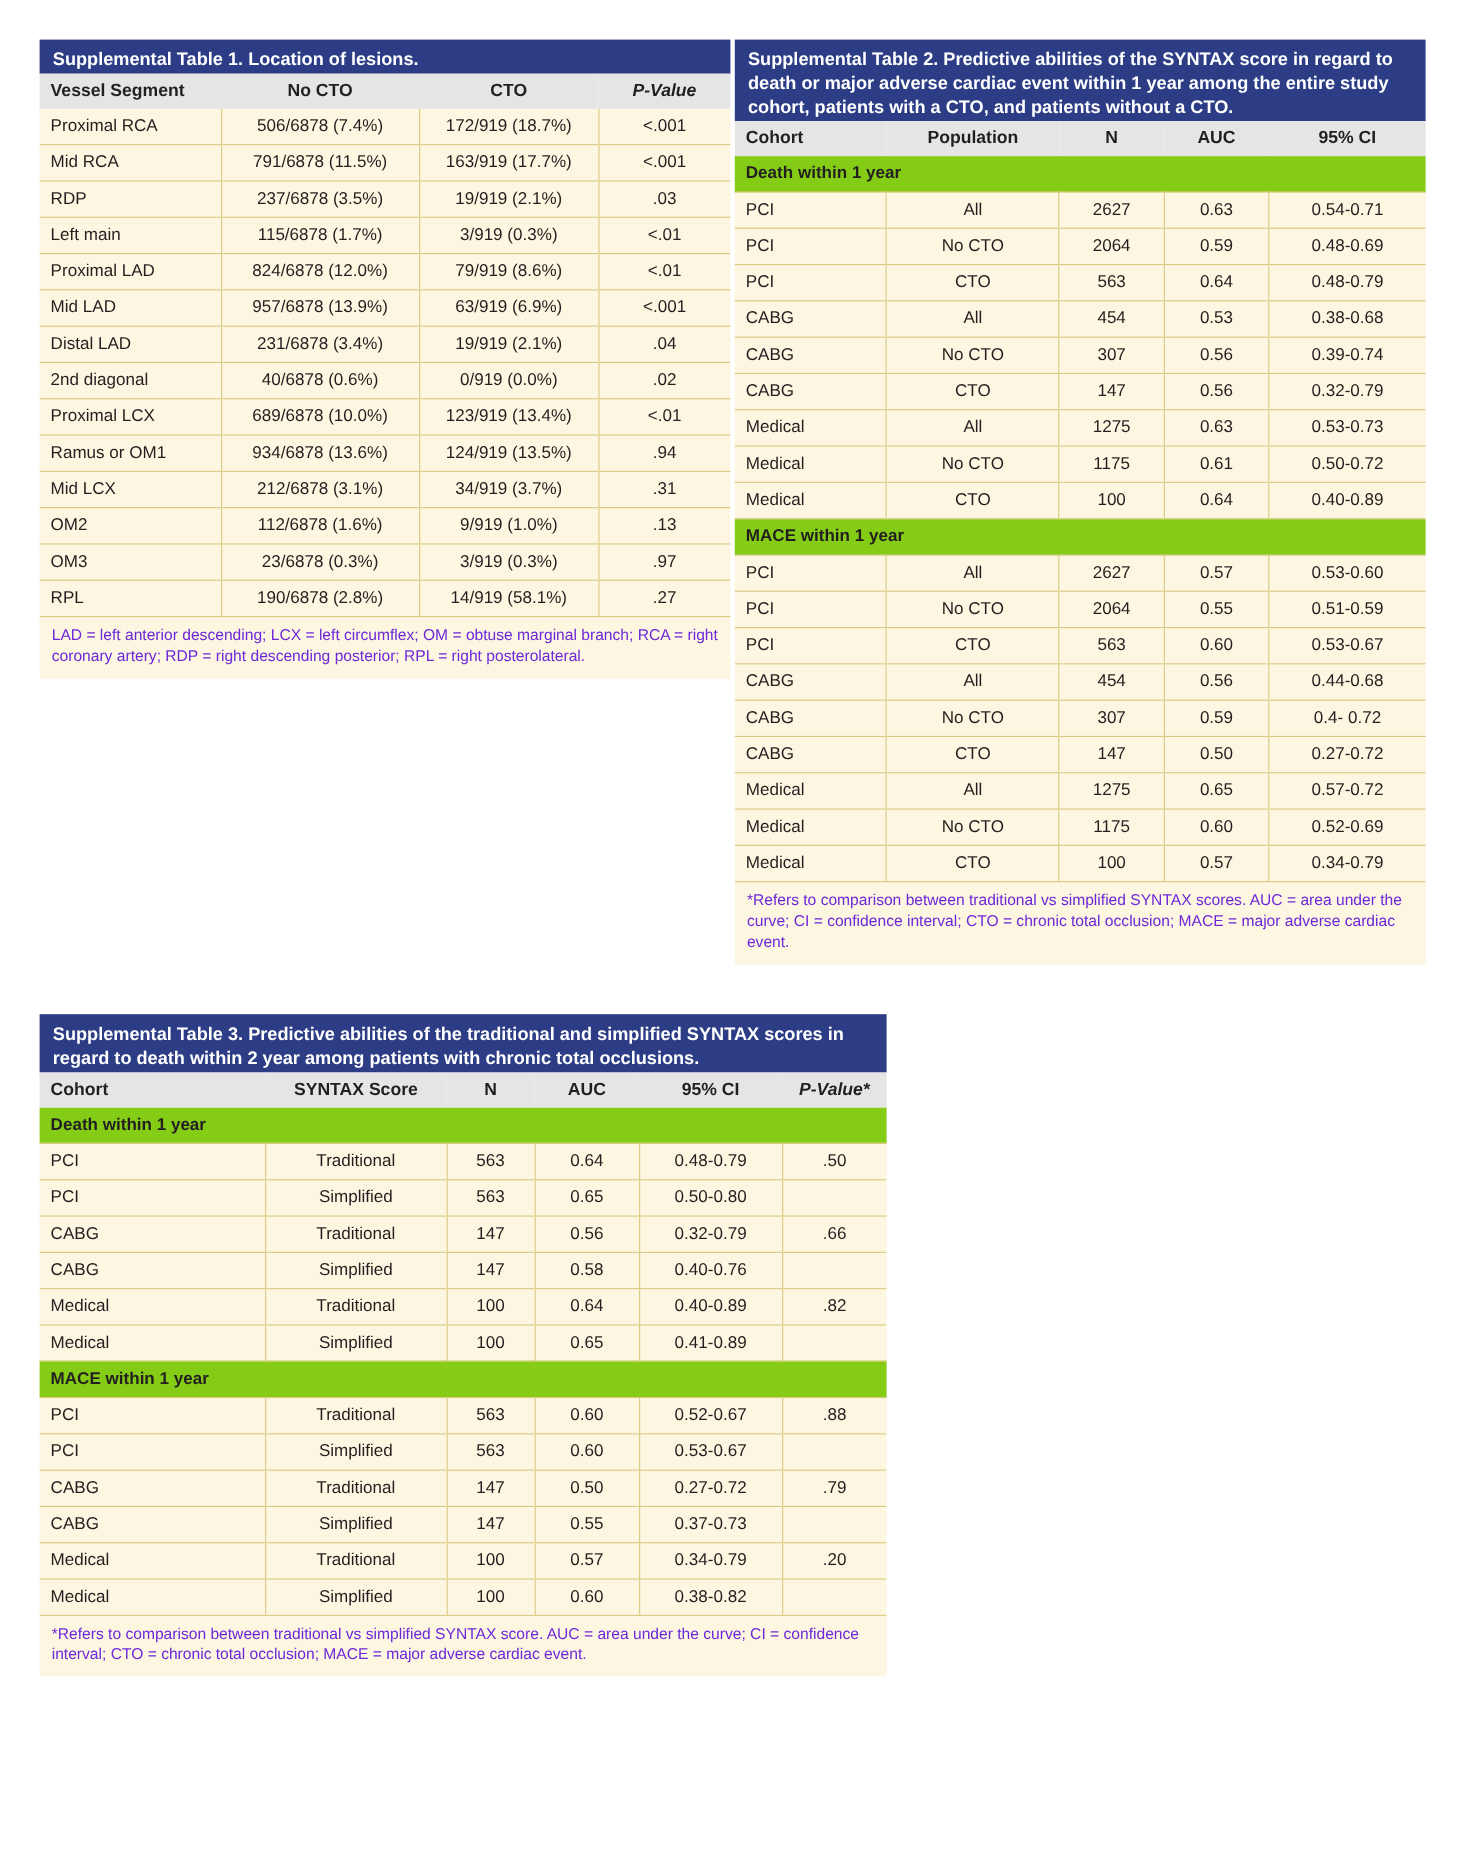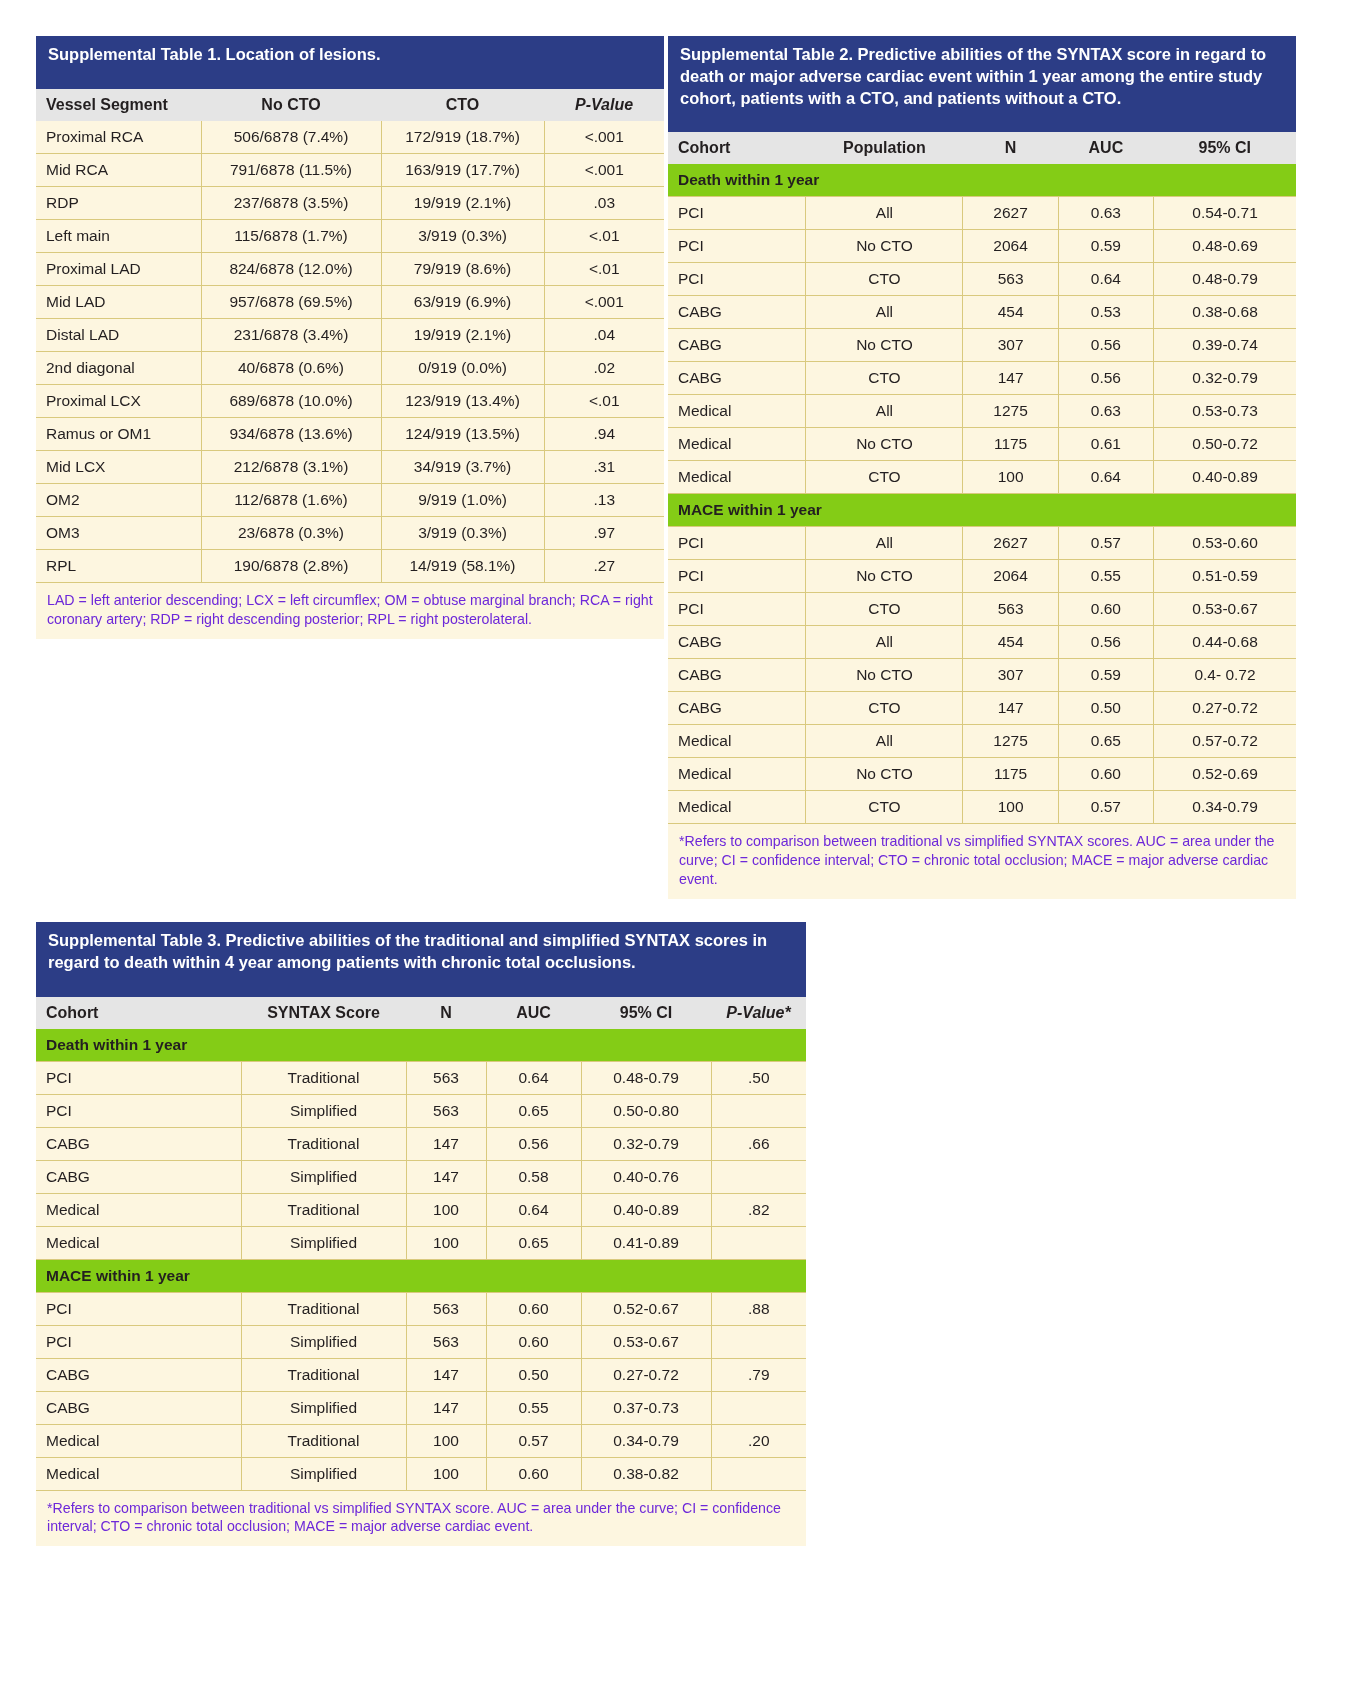--- a/index.html
+++ b/index.html
@@ -19,21 +19,21 @@
     position: absolute;
     box-sizing: border-box;
   }
   
   .tbl-title {
     background: #2c3d86;
     color: #ffffff;
     font-weight: bold;
     font-size: 16.5px;
     line-height: 1.32;
-    padding: 8px 12px 23px 12px;
+    padding: 8px 12px 1px 12px;
     box-sizing: border-box;
   }
   
   table.data {
     border-collapse: collapse;
     width: 100%;
     table-layout: fixed;
     font-size: 15.5px;
   }
   table.data th {
@@ -155,21 +155,21 @@
           <td class=" last">&lt;.01</td>
         </tr>
         <tr>
           <td class="left">Proximal LAD</td>
           <td>824/6878 (12.0%)</td>
           <td>79/919 (8.6%)</td>
           <td class=" last">&lt;.01</td>
         </tr>
         <tr>
           <td class="left">Mid LAD</td>
-          <td>957/6878 (69.5%)</td>
+          <td>957/6878 (13.9%)</td>
           <td>63/919 (6.9%)</td>
           <td class=" last">&lt;.001</td>
         </tr>
         <tr>
           <td class="left">Distal LAD</td>
           <td>231/6878 (3.4%)</td>
           <td>19/919 (2.1%)</td>
           <td class=" last">.04</td>
         </tr>
         <tr>
@@ -370,21 +370,21 @@
           <td>100</td>
           <td>0.57</td>
           <td class=" last">0.34-0.79</td>
         </tr>
       </tbody>
   </table>
   <div class="footnote">*Refers to comparison between traditional vs simplified SYNTAX scores. AUC = area under the curve; CI = confidence interval; CTO = chronic total occlusion; MACE = major adverse cardiac event.</div>
 </div>
 
 <div class="table-block" id="table3">
-  <div class="tbl-title">Supplemental Table 3. Predictive abilities of the traditional and simplified SYNTAX scores in regard to death within 4 year among patients with chronic total occlusions.</div>
+  <div class="tbl-title">Supplemental Table 3. Predictive abilities of the traditional and simplified SYNTAX scores in regard to death within 2 year among patients with chronic total occlusions.</div>
   <table class="data">
     <colgroup>
         <col class="c0">
         <col class="c1">
         <col class="c2">
         <col class="c3">
         <col class="c4">
         <col class="c5">
       </colgroup>
     <thead>

